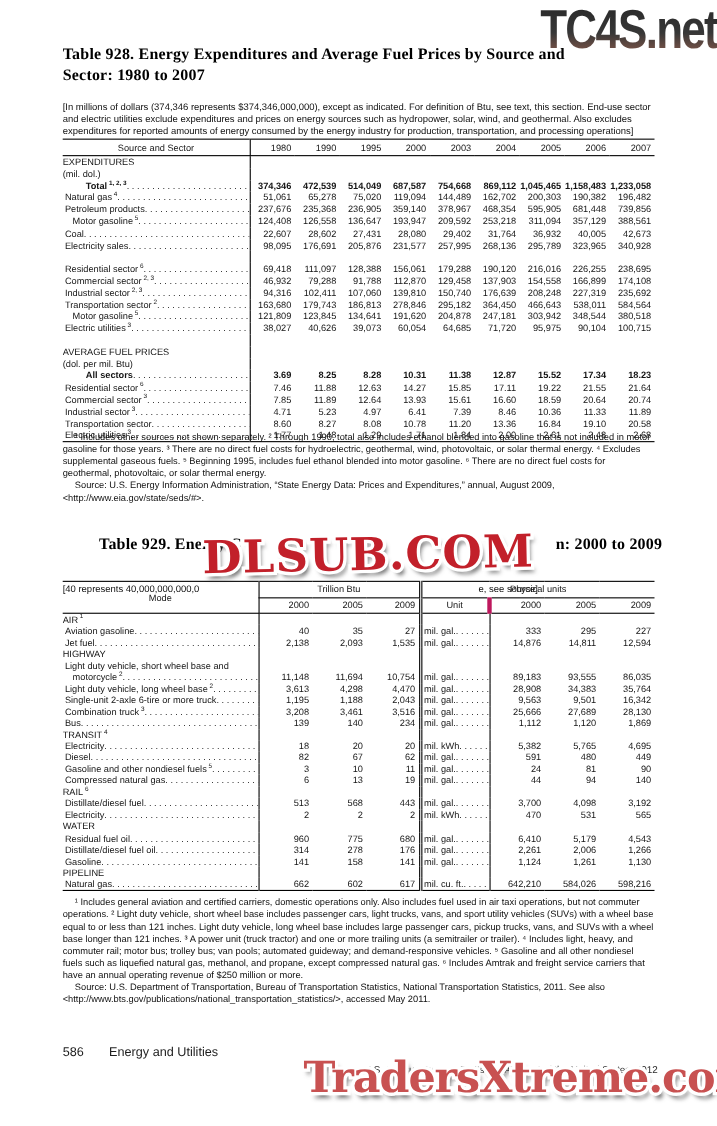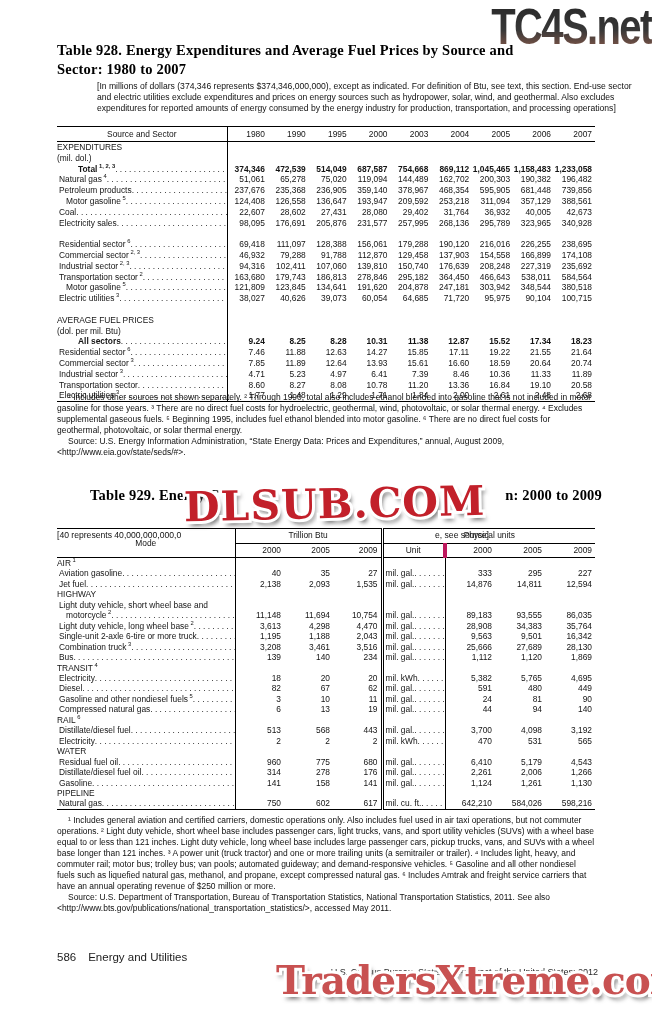--- a/index.html
+++ b/index.html
@@ -4,21 +4,21 @@
 <style>
   html,body{margin:0;padding:0;background:#ffffff;}
   #page{position:relative;width:652px;height:1024px;background:#fff;overflow:hidden;
         font-family:"Liberation Sans",sans-serif;color:#141414;}
 
   
   .title{position:absolute;font-family:"Liberation Serif",serif;font-weight:700;
          font-size:14.5px;line-height:18.5px;letter-spacing:.2px;color:#000;}
   #t928-title{left:57px;top:41px;width:528px;}
   .headnote{position:absolute;font-size:8.6px;line-height:11px;color:#101010;}
-  #t928-headnote{left:57px;top:81px;width:538px;margin-left:40px;}
+  #t928-headnote{left:57px;top:92px;width:538px;}
   #t929-title{left:57px;top:486px;width:538px;height:19px;margin-left:33px;}
   #t929-title .sfx{position:absolute;right:26px;top:0;}
   #t929-headnote{left:57px;top:530px;width:538px;height:12px;}
   #t929-headnote .sfx{position:absolute;left:378px;top:0;}
 
   
   table{border-collapse:collapse;table-layout:fixed;position:absolute;left:57px;
         border-top:1px solid #000;border-bottom:1.5px solid #000;}
   td,th{padding:0;font-weight:normal;vertical-align:bottom;}
   #table928{top:126px;width:538px;}
@@ -54,21 +54,21 @@
   tr.blankrow td{height:10.8px;}
 
   
   .notes{position:absolute;left:57px;width:538px;font-size:8.45px;line-height:11px;color:#101010;}
   #t928-notes{top:392px;}
   #t929-notes{top:815px;}
   .notes p{margin:0;text-indent:11px;}
 
   
   #footer-left{position:absolute;left:57px;top:951px;font-size:11.5px;color:#1c1c1c;}
-  #footer-left .pg{margin-right:12px;}
+  #footer-left .pg{margin-right:23px;}
   #footer-right{position:absolute;left:57px;top:967px;width:541px;text-align:right;
                 font-size:9px;color:#2a2a2a;}
 
   
   .wm{position:absolute;z-index:10;font-weight:bold;white-space:nowrap;}
   #wm-top{top:-2px;right:0;font-family:"Liberation Sans",sans-serif;font-size:50px;
           letter-spacing:-2px;transform:scaleX(.8);transform-origin:100% 0;
           background:linear-gradient(180deg,#262626 0%,#373737 55%,#935f4e 96%);
           -webkit-background-clip:text;background-clip:text;color:transparent;}
   .outlined{font-family:"DejaVu Serif",serif;}
@@ -397,21 +397,21 @@
           <td class="num"></td>
           <td class="num"></td>
         </tr>
         <tr>
           <td class="lblcell">
             <div class="lblrow ind2">
               <span class="t b">All sectors</span>
               <span class="dots"></span>
             </div>
           </td>
-          <td class="num b">9.24</td>
+          <td class="num b">3.69</td>
           <td class="num b">8.25</td>
           <td class="num b">8.28</td>
           <td class="num b">10.31</td>
           <td class="num b">11.38</td>
           <td class="num b">12.87</td>
           <td class="num b">15.52</td>
           <td class="num b">17.34</td>
           <td class="num b">18.23</td>
         </tr>
         <tr>
@@ -939,21 +939,21 @@
           <td class="num"></td>
           <td class="num"></td>
         </tr>
         <tr>
           <td class="lblcell c1">
             <div class="lblrow">
               <span class="t">Natural gas</span>
               <span class="dots"></span>
             </div>
           </td>
-          <td class="num">750</td>
+          <td class="num">662</td>
           <td class="num">602</td>
           <td class="num">617</td>
           <td class="unitcell">
             <div class="lblrow">
               <span class="t">mil. cu. ft.</span>
               <span class="dots"></span>
             </div>
           </td>
           <td class="num">642,210</td>
           <td class="num">584,026</td>

